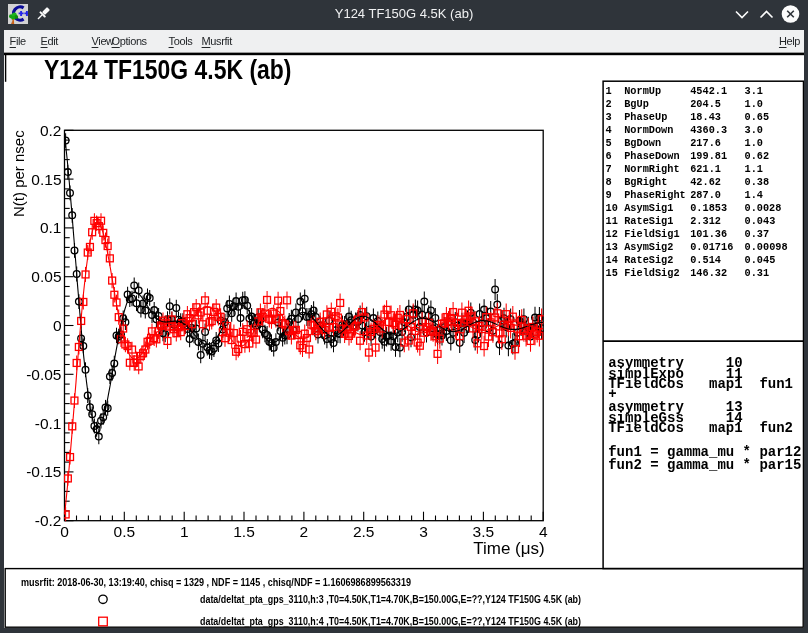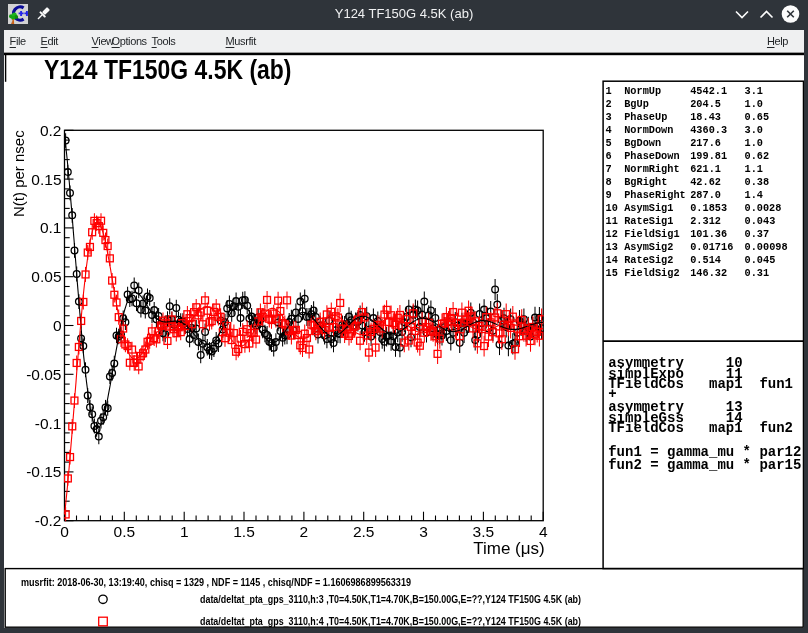--- a/index.html
+++ b/index.html
@@ -35,23 +35,23 @@
 <path d="M6 11.5 l6 6 l6 -6" fill="none" stroke="#fcfcfc" stroke-width="1.6"></path>
 <path d="M30.5 17.5 l6 -6 l6 6" fill="none" stroke="#fcfcfc" stroke-width="1.6"></path>
 <circle cx="60.5" cy="14" r="8.8" fill="#fcfcfc"></circle>
 <path d="M57.2 10.7 l6.6 6.6 M63.8 10.7 l-6.6 6.6" stroke="#2f343a" stroke-width="1.6"></path>
 </svg>
 <div class="menubar">
 <span style="left:6px"><u>F</u>ile</span>
 <span style="left:37px"><u>E</u>dit</span>
 <span style="left:88px"><u>V</u>iew</span>
 <span style="left:108px"><u>O</u>ptions</span>
-<span style="left:148px"><u>T</u>ools</span>
-<span style="left:222px"><u>M</u>usrfit</span>
-<span style="right:16px"><u>H</u>elp</span>
+<span style="left:165px"><u>T</u>ools</span>
+<span style="left:198px"><u>M</u>usrfit</span>
+<span style="right:4px"><u>H</u>elp</span>
 </div>
 <svg width="800" height="576" viewBox="4 52 800 576" style="position:absolute;left:4px;top:52px" font-family="'Liberation Sans',sans-serif" fill="#000">
 <defs>
       <clipPath id="fr">
         <rect x="64.0" y="129.8" width="479.70000000000005" height="391.40000000000003"></rect>
       </clipPath>
     </defs>
 <rect x="4" y="52" width="800" height="576" fill="#fff"></rect>
 <rect x="4" y="52.6" width="800" height="2.6" fill="#000"></rect>
 <rect x="4.9" y="55" width="1.4" height="26.8" fill="#000"></rect>

